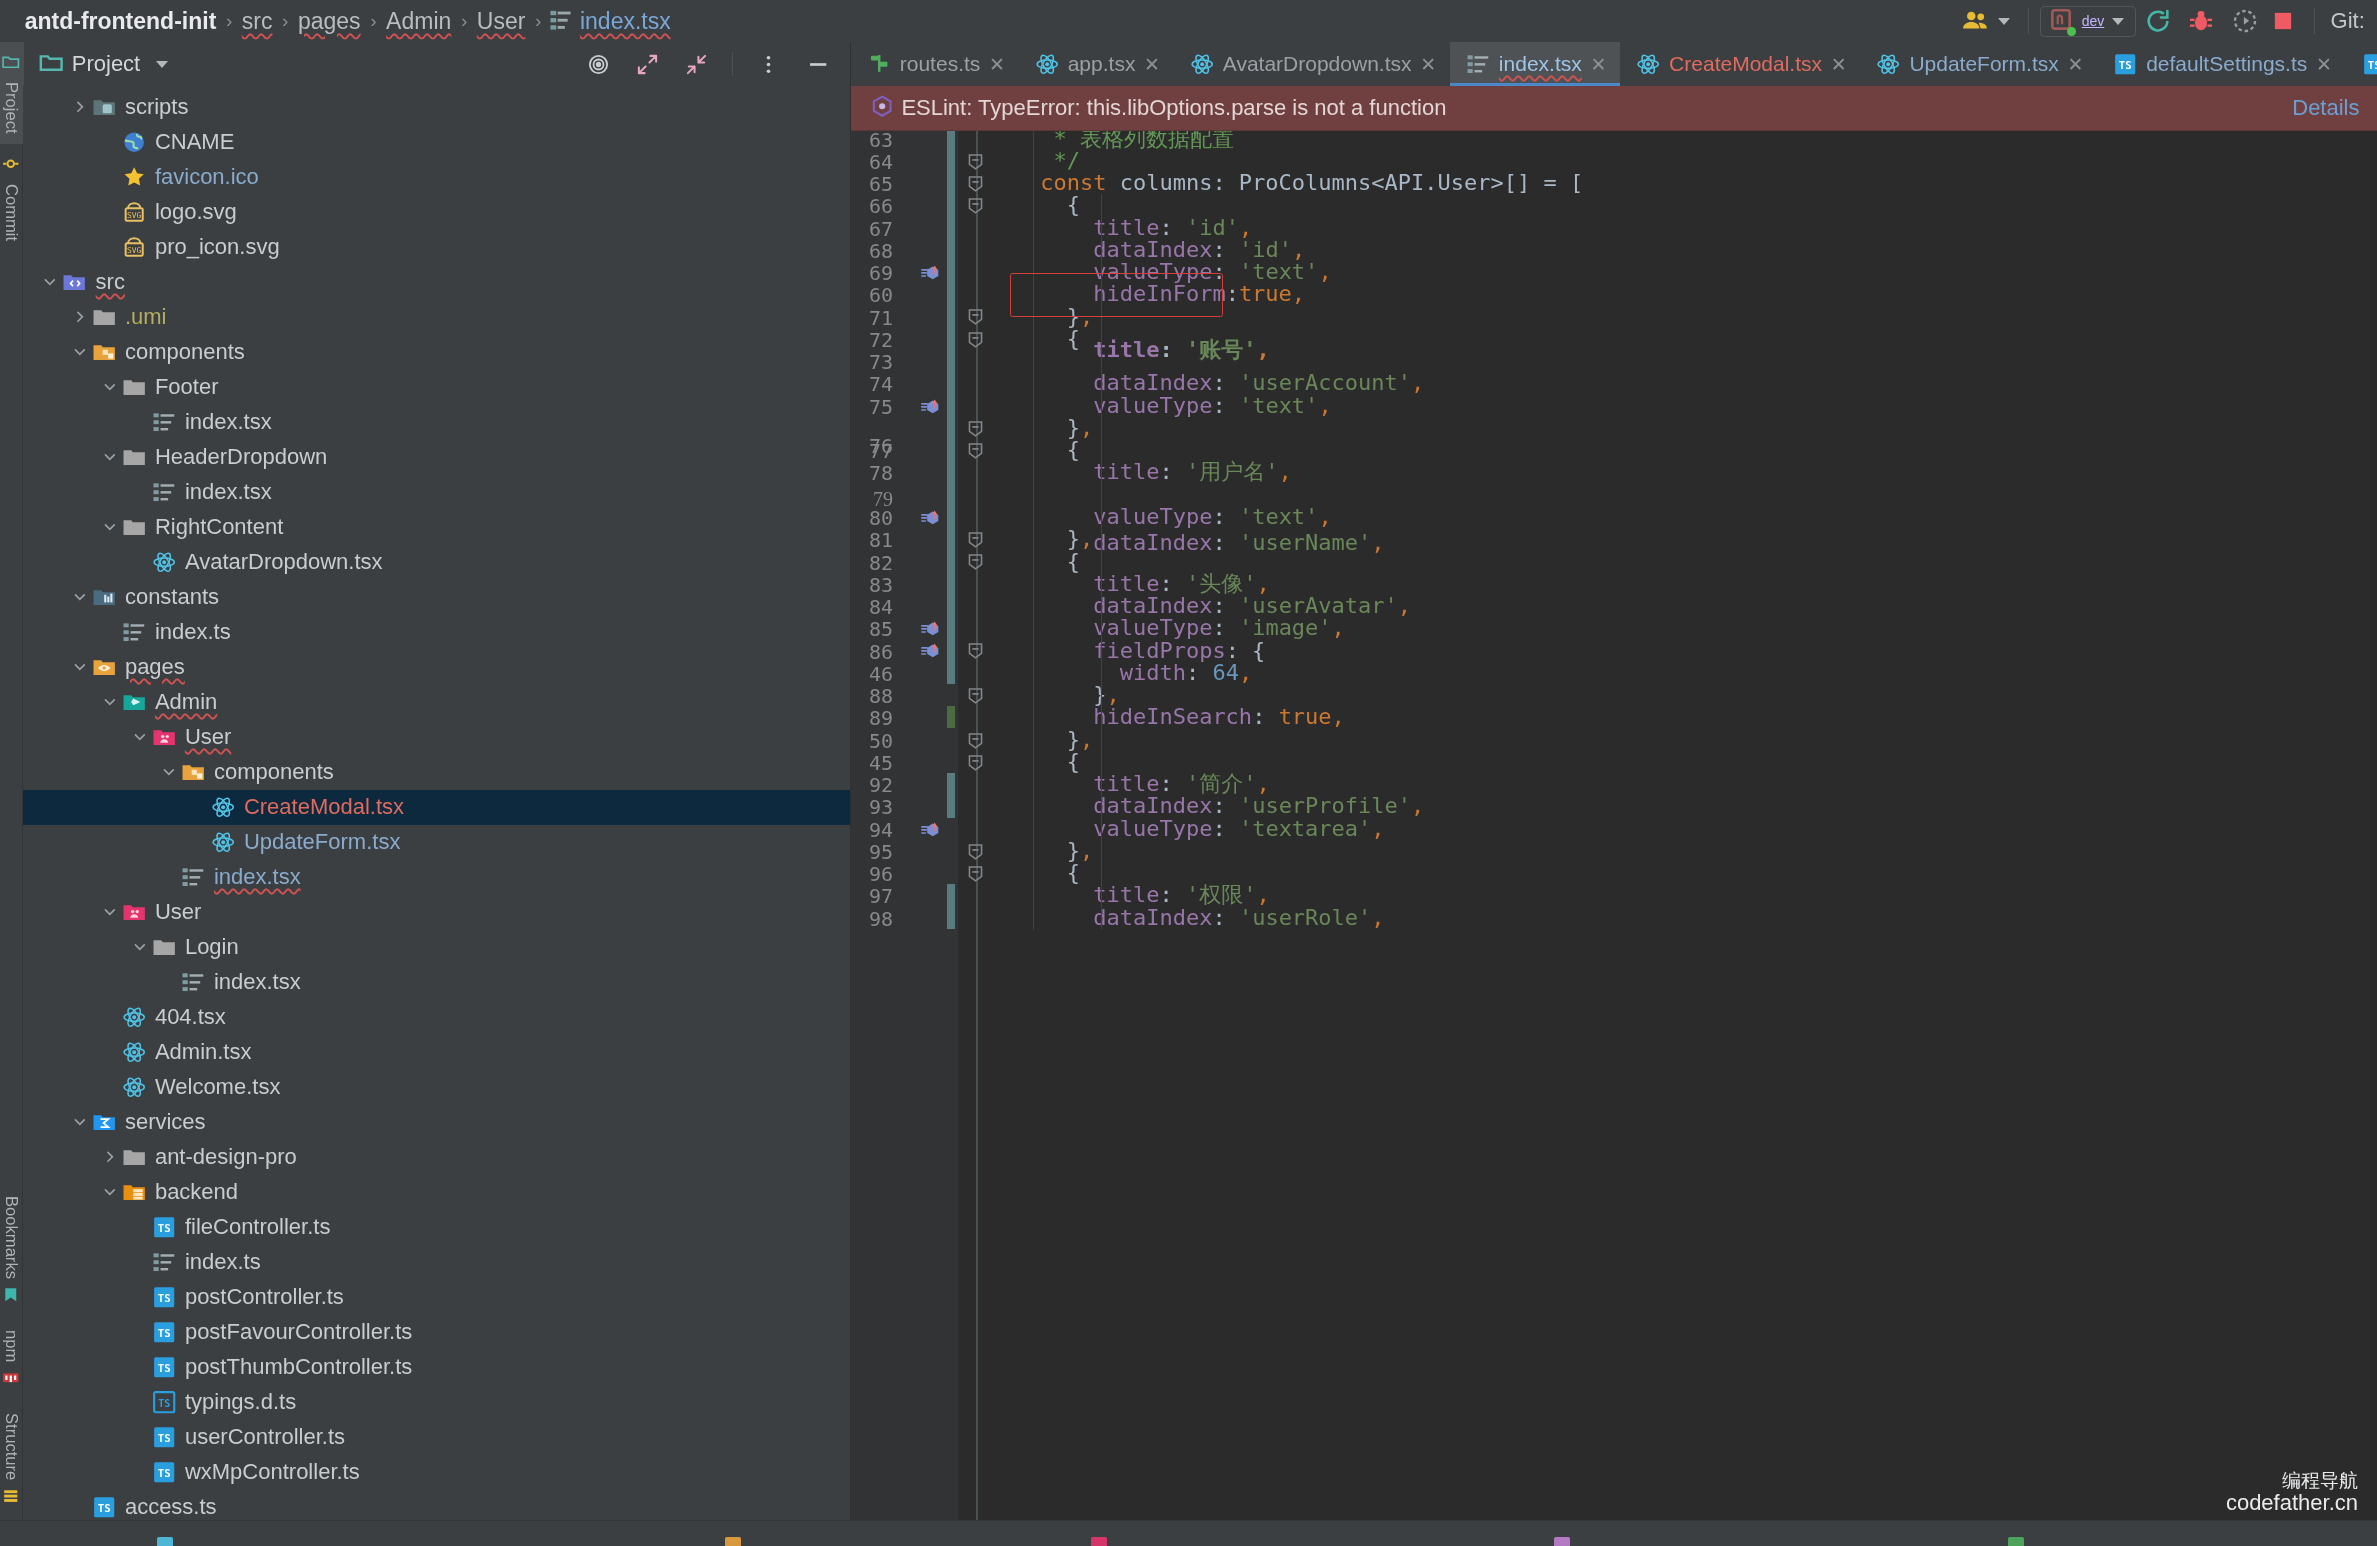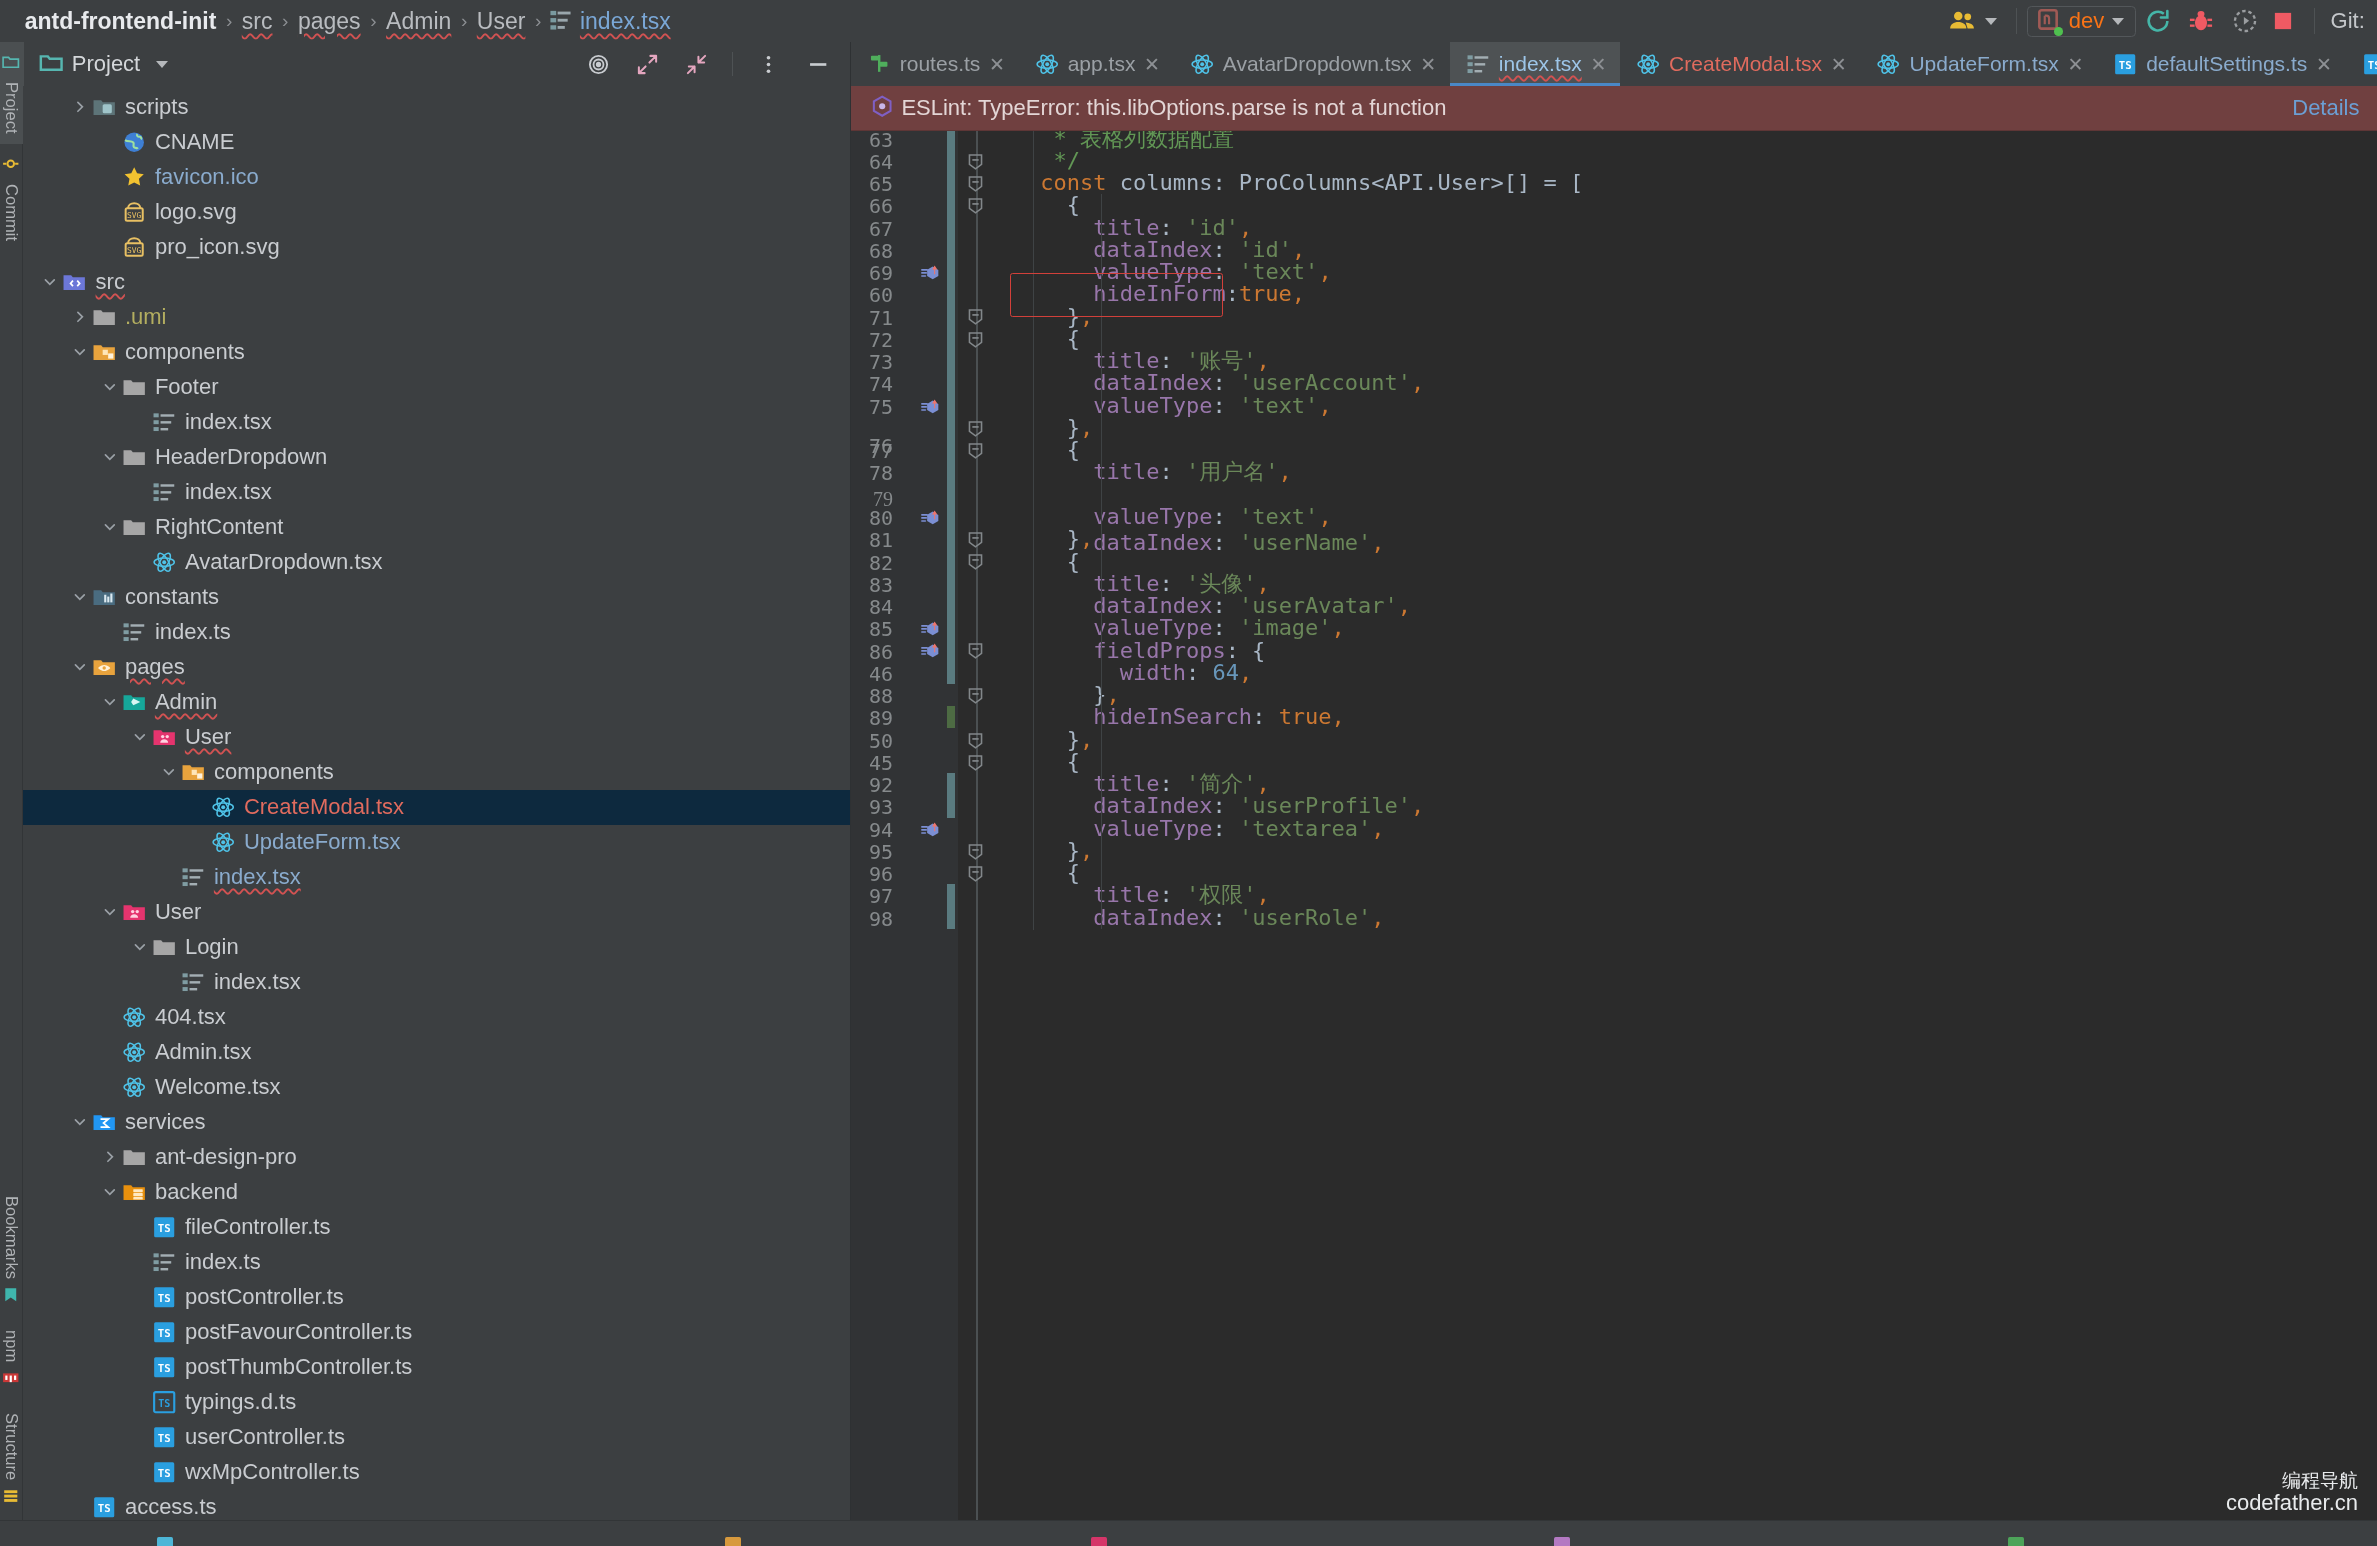--- a/index.html
+++ b/index.html
@@ -44,21 +44,21 @@
     display: flex; align-items: center; justify-content: center;
     height: 35px; padding: 0 7.9px; cursor: pointer;
   }
   .tb-div { width: 0.9px; height: 26px; background: #4e5254; margin: 0 10.5px; }
   .runcfg {
     display: flex; align-items: center; gap: 7.9px;
     border: 0.9px solid #53575a; border-radius: 4.4px;
     height: 31px; padding: 0 10.5px 0 7px;
     background: #3c3f41;
   }
-  .runcfg .lbl { font-size: 22px; color: #f97316; }
+  .runcfg .lbl { font-size: 14px; color: #c4b5fd; text-decoration: underline; }
   .git-lbl { font-size: 22px; color: #c4c7ca; padding-left: 5.2px; white-space: nowrap; }
   .caret { width: 0; height: 0; border-left: 6.1px solid transparent; border-right: 6.1px solid transparent; border-top: 7px solid #b5b8bb; }
 
   
   .body { flex: 1 1 auto; display: flex; min-height: 0; }
 
   
   .toolstrip {
     width: 23px; flex: 0 0 23px;
     background: #3c3f41;
@@ -1196,21 +1196,21 @@
             <div class="cline" style="position: absolute; top: -3.5px; left: 0px; right: 0px;"><span class="cmt">   * 表格列数据配置</span></div>
             <div class="cline" style="position: absolute; top: 19px; left: 0px; right: 0px;"><span class="cmt">   */</span></div>
             <div class="cline" style="position: absolute; top: 41px; left: 0px; right: 0px;"><span class="pun">  </span><span class="kw">const</span><span class="typ"> columns: ProColumns&lt;API.User&gt;[] = [</span></div>
             <div class="cline" style="position: absolute; top: 63px; left: 0px; right: 0px;"><span class="pun">    {</span></div>
             <div class="cline" style="position: absolute; top: 86px; left: 0px; right: 0px;"><span class="pun">      </span><span class="prop">title</span><span class="pun">: </span><span class="str">'id'</span><span class="cma">,</span></div>
             <div class="cline" style="position: absolute; top: 108px; left: 0px; right: 0px;"><span class="pun">      </span><span class="prop">dataIndex</span><span class="pun">: </span><span class="str">'id'</span><span class="cma">,</span></div>
             <div class="cline" style="position: absolute; top: 130px; left: 0px; right: 0px;"><span class="pun">      </span><span class="prop">valueType</span><span class="pun">: </span><span class="str">'text'</span><span class="cma">,</span></div>
             <div class="cline" style="position: absolute; top: 152px; left: 0px; right: 0px;"><span class="pun">      </span><span class="prop">hideInForm</span><span class="pun">:</span><span class="kw">true</span><span class="cma">,</span></div>
             <div class="cline" style="position: absolute; top: 175px; left: 0px; right: 0px;"><span class="pun">    }</span><span class="cma">,</span></div>
             <div class="cline" style="position: absolute; top: 197px; left: 0px; right: 0px;"><span class="pun">    {</span></div>
-            <div class="cline" style="position: absolute; top: 219px; left: 0px; right: 0px;"><span class="pun">      </span><span class="prop">title</span><span class="pun">: </span><span class="str">'账号'</span><span class="cma">,</span></div>
+            <div class="cline" style="position: absolute; top: 208px; left: 0px; right: 0px; font-weight: bold;"><span class="pun">      </span><span class="prop">title</span><span class="pun">: </span><span class="str">'账号'</span><span class="cma">,</span></div>
             <div class="cline" style="position: absolute; top: 241px; left: 0px; right: 0px;"><span class="pun">      </span><span class="prop">dataIndex</span><span class="pun">: </span><span class="str">'userAccount'</span><span class="cma">,</span></div>
             <div class="cline" style="position: absolute; top: 264px; left: 0px; right: 0px;"><span class="pun">      </span><span class="prop">valueType</span><span class="pun">: </span><span class="str">'text'</span><span class="cma">,</span></div>
             <div class="cline" style="position: absolute; top: 286px; left: 0px; right: 0px;"><span class="pun">    }</span><span class="cma">,</span></div>
             <div class="cline" style="position: absolute; top: 308px; left: 0px; right: 0px;"><span class="pun">    {</span></div>
             <div class="cline" style="position: absolute; top: 330px; left: 0px; right: 0px;"><span class="pun">      </span><span class="prop">title</span><span class="pun">: </span><span class="str">'用户名'</span><span class="cma">,</span></div>
             <div class="cline" style="position: absolute; top: 353px; left: 0px; right: 0px; margin-top: 48px;"><span class="pun">      </span><span class="prop">dataIndex</span><span class="pun">: </span><span class="str">'userName'</span><span class="cma">,</span></div>
             <div class="cline" style="position: absolute; top: 375px; left: 0px; right: 0px;"><span class="pun">      </span><span class="prop">valueType</span><span class="pun">: </span><span class="str">'text'</span><span class="cma">,</span></div>
             <div class="cline" style="position: absolute; top: 397px; left: 0px; right: 0px;"><span class="pun">    }</span><span class="cma">,</span></div>
             <div class="cline" style="position: absolute; top: 420px; left: 0px; right: 0px;"><span class="pun">    {</span></div>
             <div class="cline" style="position: absolute; top: 442px; left: 0px; right: 0px;"><span class="pun">      </span><span class="prop">title</span><span class="pun">: </span><span class="str">'头像'</span><span class="cma">,</span></div>

